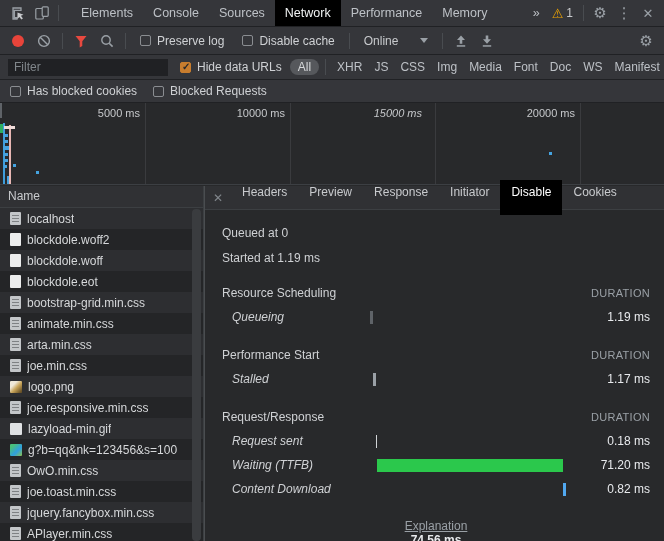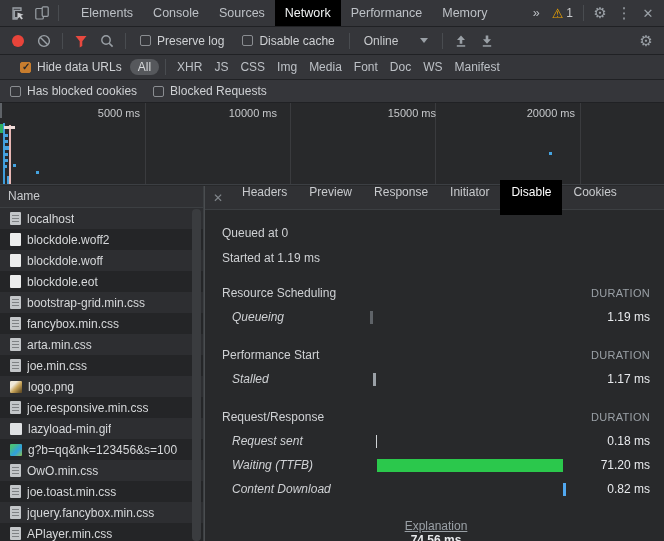--- a/index.html
+++ b/index.html
@@ -171,20 +171,21 @@
     <span class="toolbtn">
       <svg width="14" height="14" viewBox="0 0 14 14">
         <path d="M7 9.8L3 5.2h2.7V1.5h2.6v3.7H11z" fill="#9aa0a6"></path>
         <rect x="2.8" y="11.2" width="8.4" height="1.5" fill="#9aa0a6"></rect>
       </svg>
     </span>
     <span class="toolbtn glyph" id="net-gear">⚙</span>
   </div>
 
   <div class="row" id="filterbar">
+    <input id="filter-input" placeholder="Filter" style="">
     <span class="cb-wrap" style="margin-left:12px;">
       <span class="cb checked"></span>
       <span>Hide data URLs</span>
     </span>
     <div id="filter-types">
         <span class="ftype active">All</span>
         <span class="vsep"></span>
         <span class="ftype">XHR</span>
         <span class="ftype">JS</span>
         <span class="ftype">CSS</span>
@@ -205,23 +206,23 @@
     <span class="cb-wrap">
       <span class="cb"></span>
       <span>Blocked Requests</span>
     </span>
   </div>
 
   <div id="overview">
       <div class="gridline" style="left: 145px;"></div>
       <div class="gridlabel" style="left: 145px;">5000 ms</div>
       <div class="gridline" style="left: 290px;"></div>
-      <div class="gridlabel" style="left: 282px;">10000 ms</div>
+      <div class="gridlabel" style="left: 290px;">10000 ms</div>
       <div class="gridline" style="left: 435px;"></div>
-      <div class="gridlabel" style="left: 441px;">15000 ms</div>
+      <div class="gridlabel" style="left: 427px; font-style: italic;">15000 ms</div>
       <div class="gridline" style="left: 580px;"></div>
       <div class="gridlabel" style="left: 580px;">20000 ms</div>
       <div class="mark" style="left: 0px; top: 0px; width: 2px; height: 15px; background: rgb(95, 99, 104);"></div>
       <div class="mark" style="left: 0px; top: 21px; width: 3px; height: 9px; background: rgb(47, 174, 98);"></div>
       <div class="mark" style="left: 3px; top: 20px; width: 2px; height: 61px; background: rgb(63, 157, 219);"></div>
       <div class="mark" style="left: 9px; top: 22px; width: 2px; height: 60px; background: rgb(232, 183, 180);"></div>
       <div class="mark" style="left: 4px; top: 23px; width: 11px; height: 3px; background: rgb(240, 220, 218);"></div>
       <div class="mark" style="left: 4px; top: 31px; width: 4px; height: 3px; background: rgb(69, 163, 224);"></div>
       <div class="mark" style="left: 4px; top: 37px; width: 4px; height: 3px; background: rgb(69, 163, 224);"></div>
       <div class="mark" style="left: 3px; top: 43px; width: 6px; height: 4px; background: rgb(69, 163, 224);"></div>
@@ -253,21 +254,21 @@
           <div class="req-row">
             <span class="icon-font"></span>
             <span class="req-name">blockdole.eot</span>
           </div>
           <div class="req-row">
             <span class="icon-doc"></span>
             <span class="req-name">bootstrap-grid.min.css</span>
           </div>
           <div class="req-row">
             <span class="icon-doc"></span>
-            <span class="req-name">fancybox.min.css</span>
+            <span class="req-name">animate.min.css</span>
           </div>
           <div class="req-row">
             <span class="icon-doc"></span>
             <span class="req-name">arta.min.css</span>
           </div>
           <div class="req-row">
             <span class="icon-doc"></span>
             <span class="req-name">joe.min.css</span>
           </div>
           <div class="req-row">

